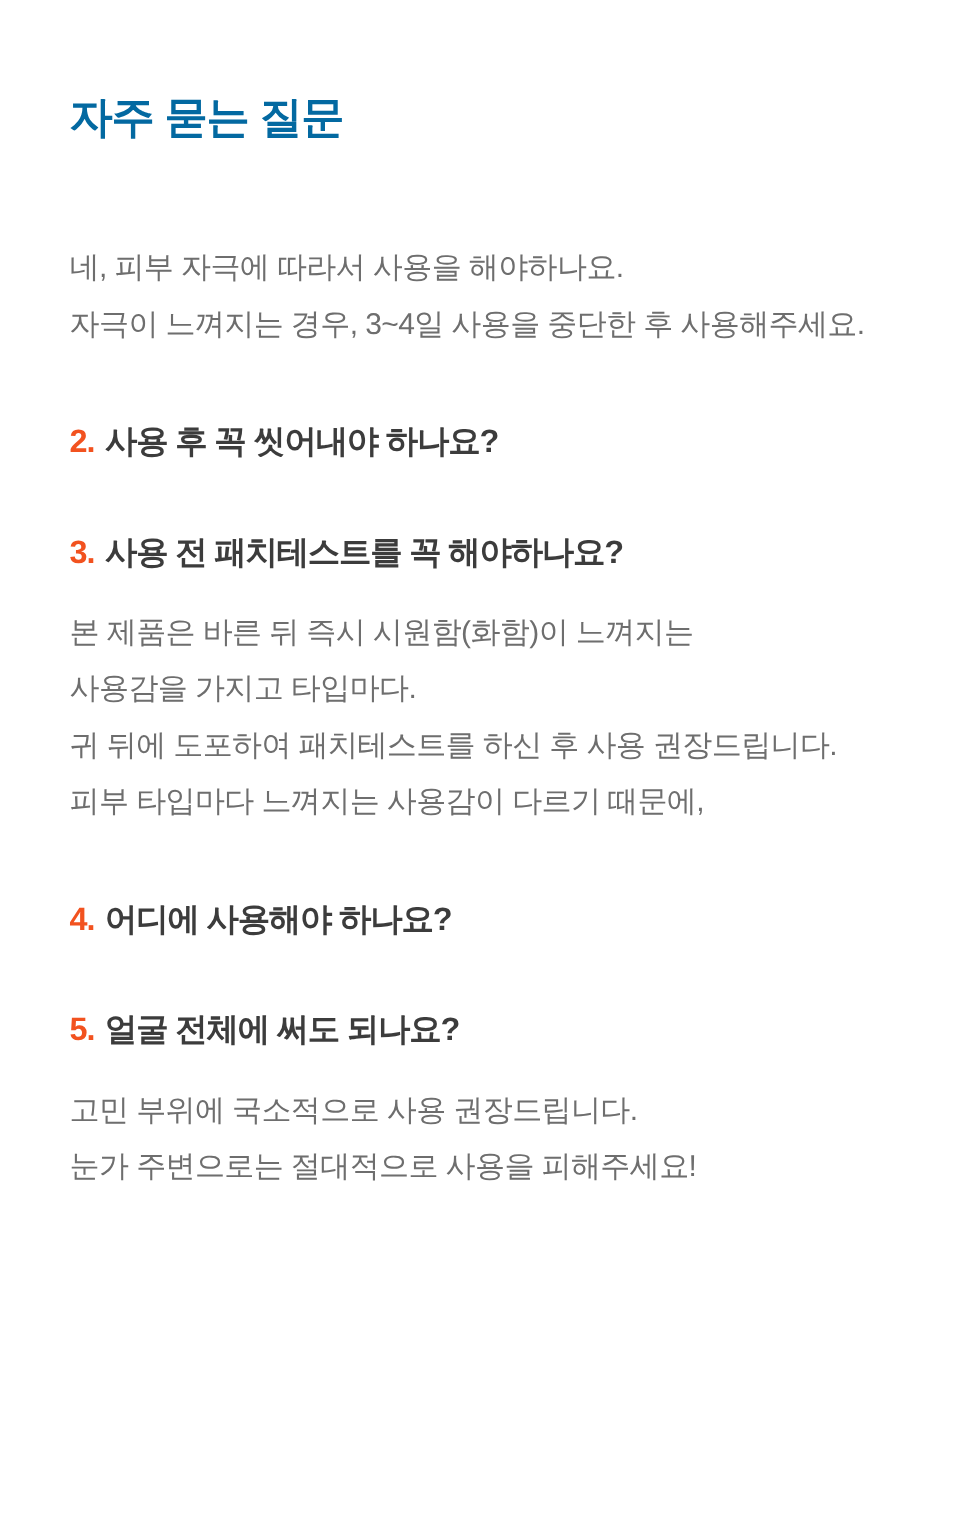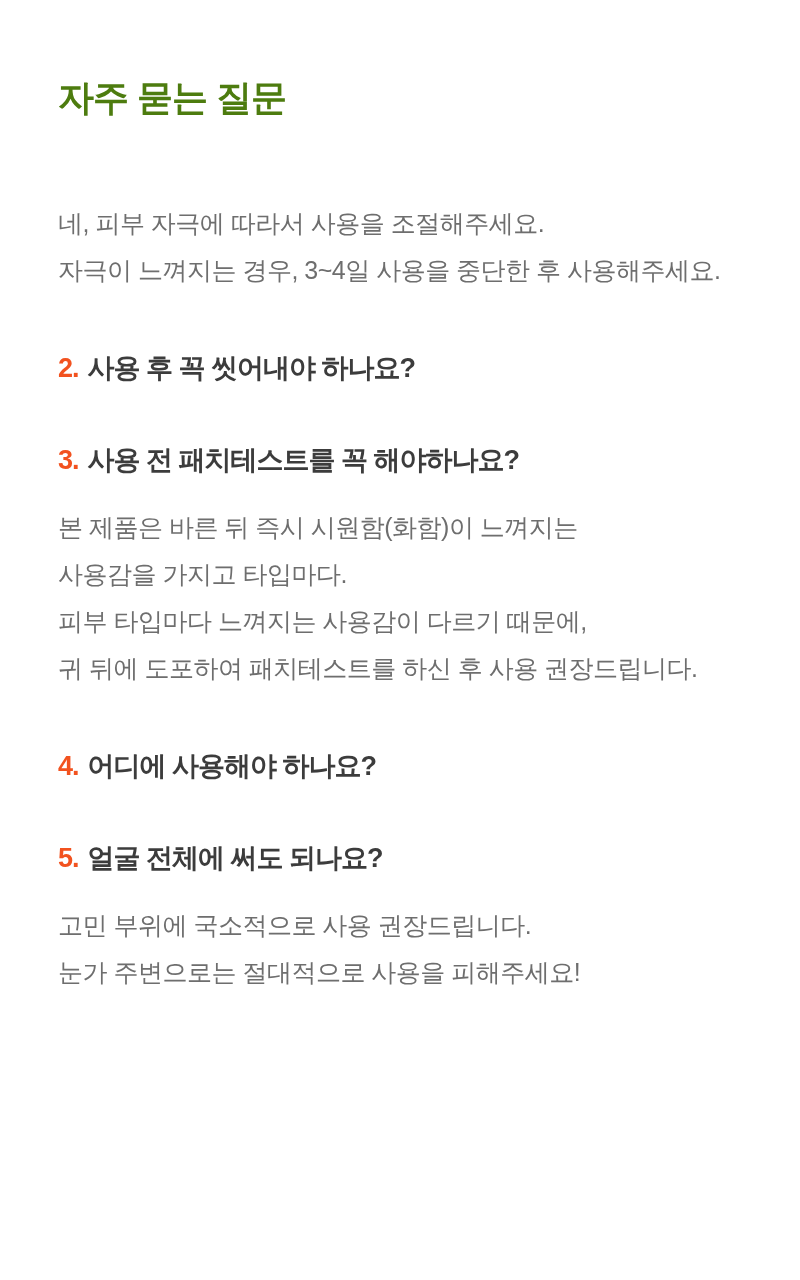--- a/index.html
+++ b/index.html
@@ -17,21 +17,21 @@
     padding: 0 58px;
     box-sizing: border-box;
     overflow: hidden;
   }
   .page-title {
     margin: 0;
     padding-top: 76px;
     font-size: 36px;
     line-height: 44px;
     font-weight: 700;
-    color: #4d7c0f;
+    color: #0369a1;
     letter-spacing: -1px;
   }
   .faq-item { margin-top: 56px; }
   .faq-item.first { margin-top: 80px; }
   .question {
     margin: 0;
     font-size: 27px;
     line-height: 36px;
     font-weight: 700;
     color: #3c3c3c;
@@ -53,36 +53,36 @@
 </style>
 </head>
 <body>
 
 <div class="page">
 
   <h1 class="page-title">자주 묻는 질문</h1>
 
   <section class="faq-item first">
     <div class="answer">
-      <p>네, 피부 자극에 따라서 사용을 조절해주세요.</p>
+      <p>네, 피부 자극에 따라서 사용을 해야하나요.</p>
       <p>자극이 느껴지는 경우, 3~4일 사용을 중단한 후 사용해주세요.</p>
     </div>
   </section>
 
   <section class="faq-item">
     <h2 class="question"><span class="num">2.</span><span>사용 후 꼭 씻어내야 하나요?</span></h2>
   </section>
 
   <section class="faq-item">
     <h2 class="question"><span class="num">3.</span><span>사용 전 패치테스트를 꼭 해야하나요?</span></h2>
     <div class="answer">
       <p>본 제품은 바른 뒤 즉시 시원함(화함)이 느껴지는</p>
       <p>사용감을 가지고 타입마다.</p>
+      <p>귀 뒤에 도포하여 패치테스트를 하신 후 사용 권장드립니다.</p>
       <p>피부 타입마다 느껴지는 사용감이 다르기 때문에,</p>
-      <p>귀 뒤에 도포하여 패치테스트를 하신 후 사용 권장드립니다.</p>
     </div>
   </section>
 
   <section class="faq-item">
     <h2 class="question"><span class="num">4.</span><span>어디에 사용해야 하나요?</span></h2>
   </section>
 
   <section class="faq-item">
     <h2 class="question"><span class="num">5.</span><span>얼굴 전체에 써도 되나요?</span></h2>
     <div class="answer">

